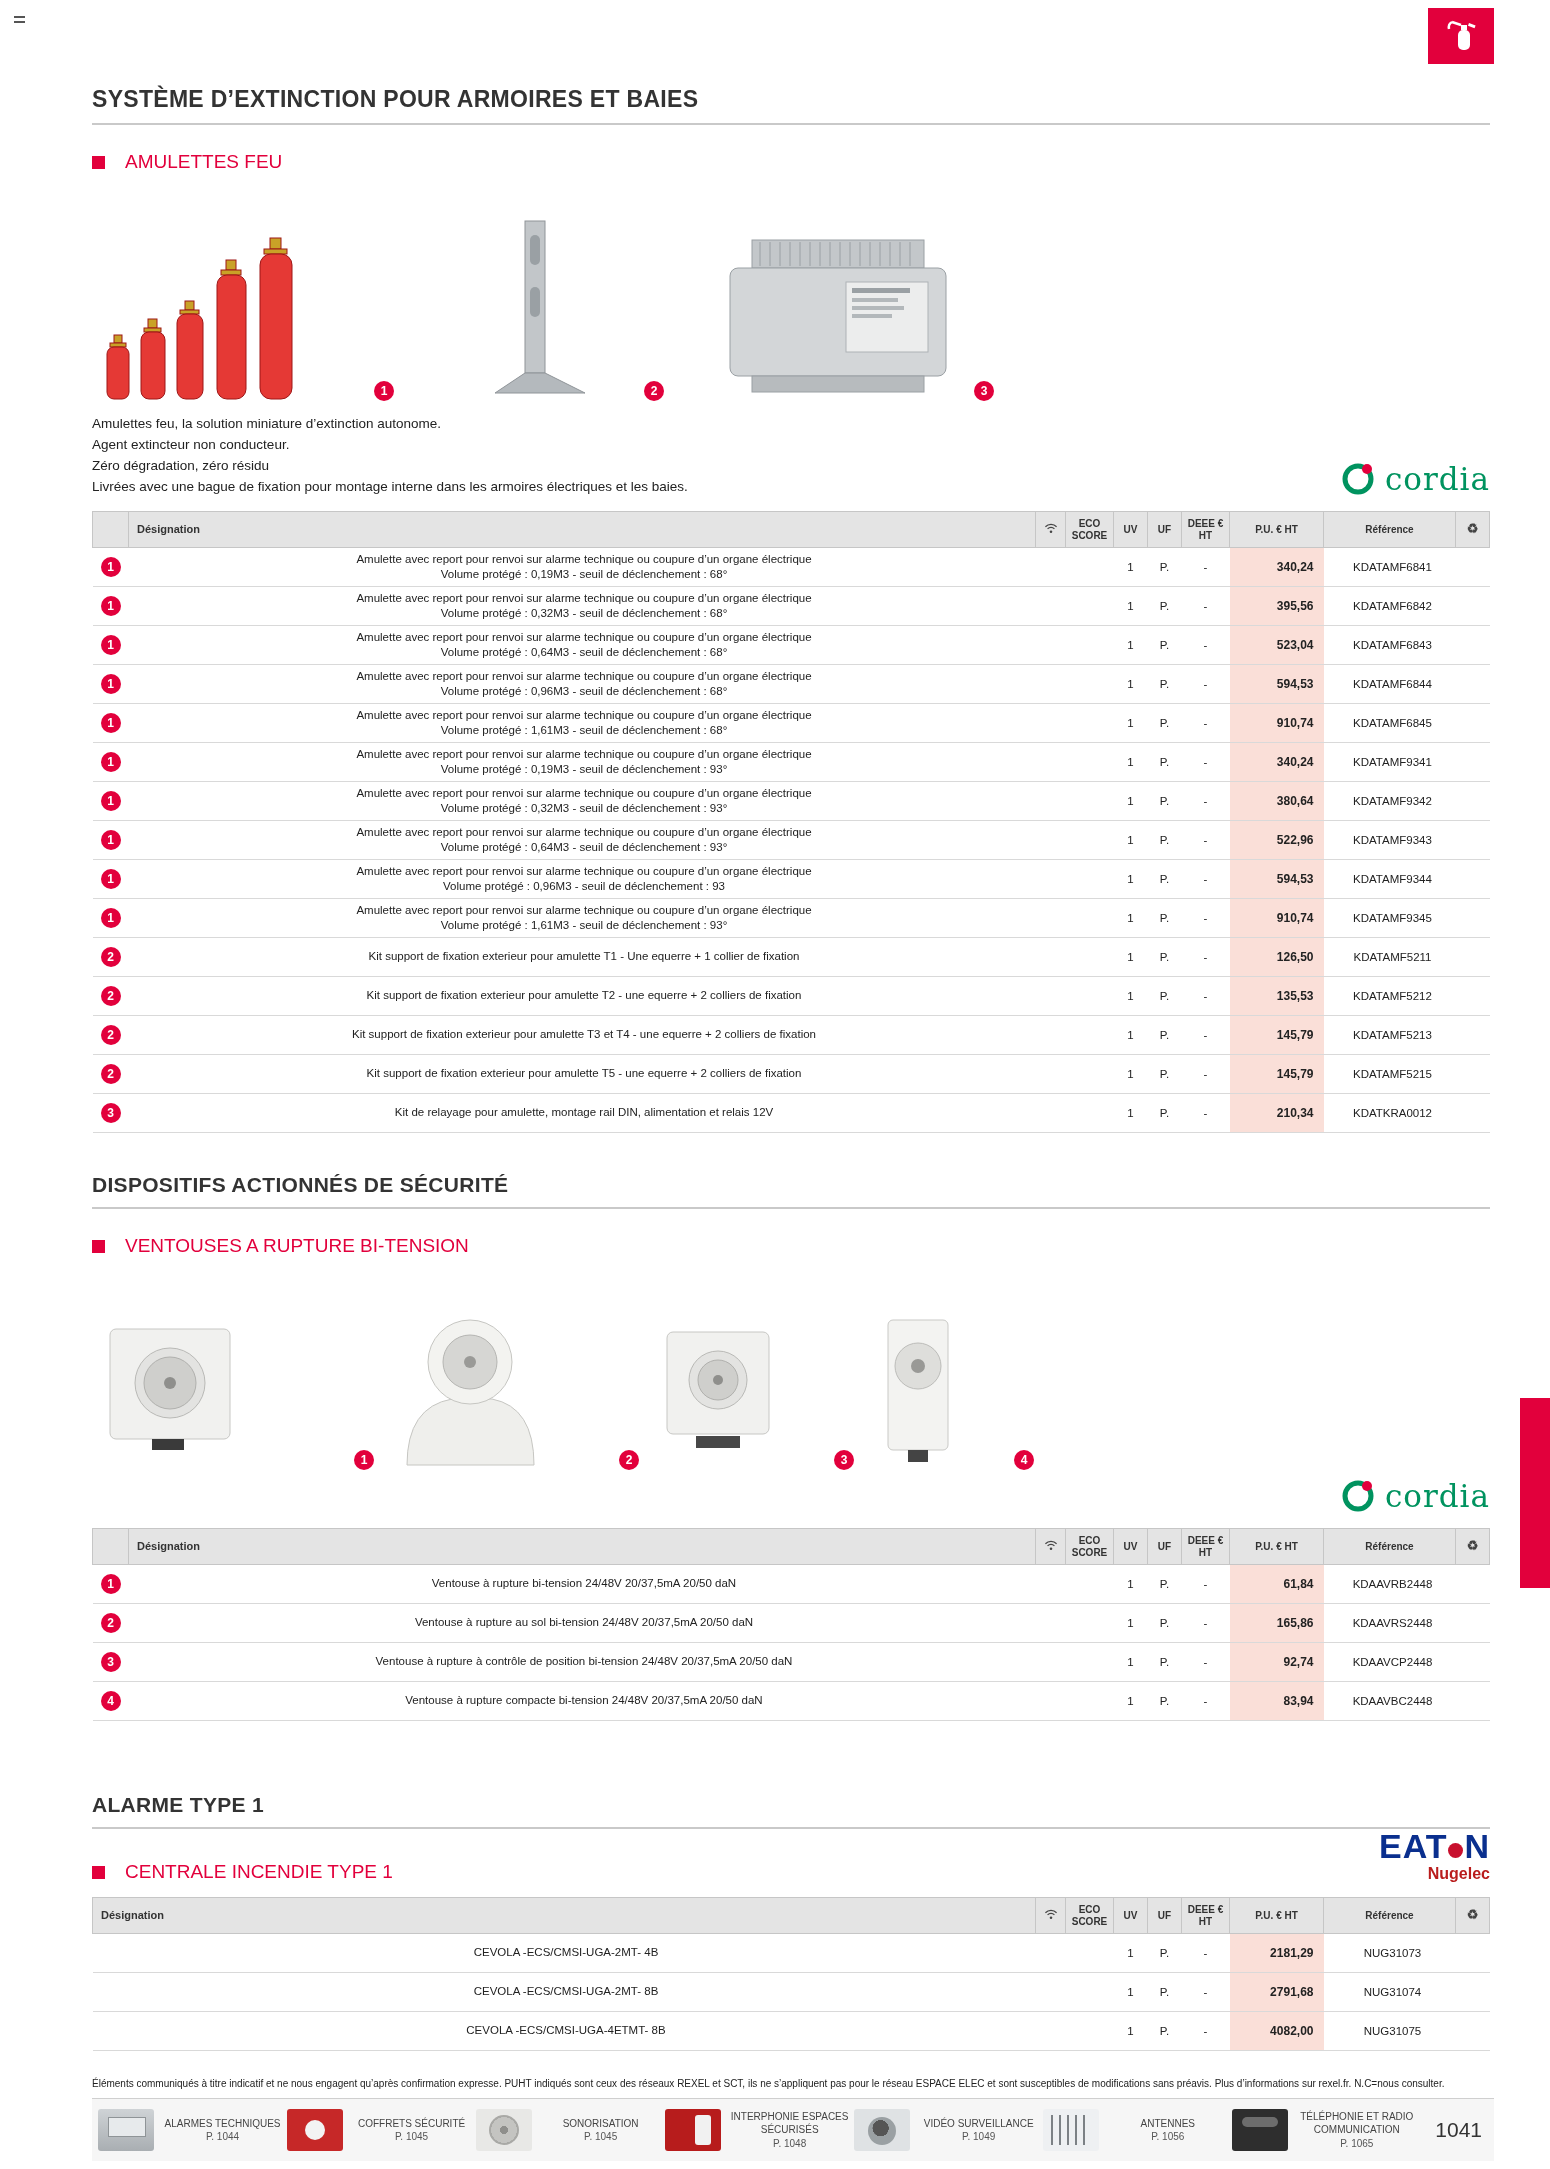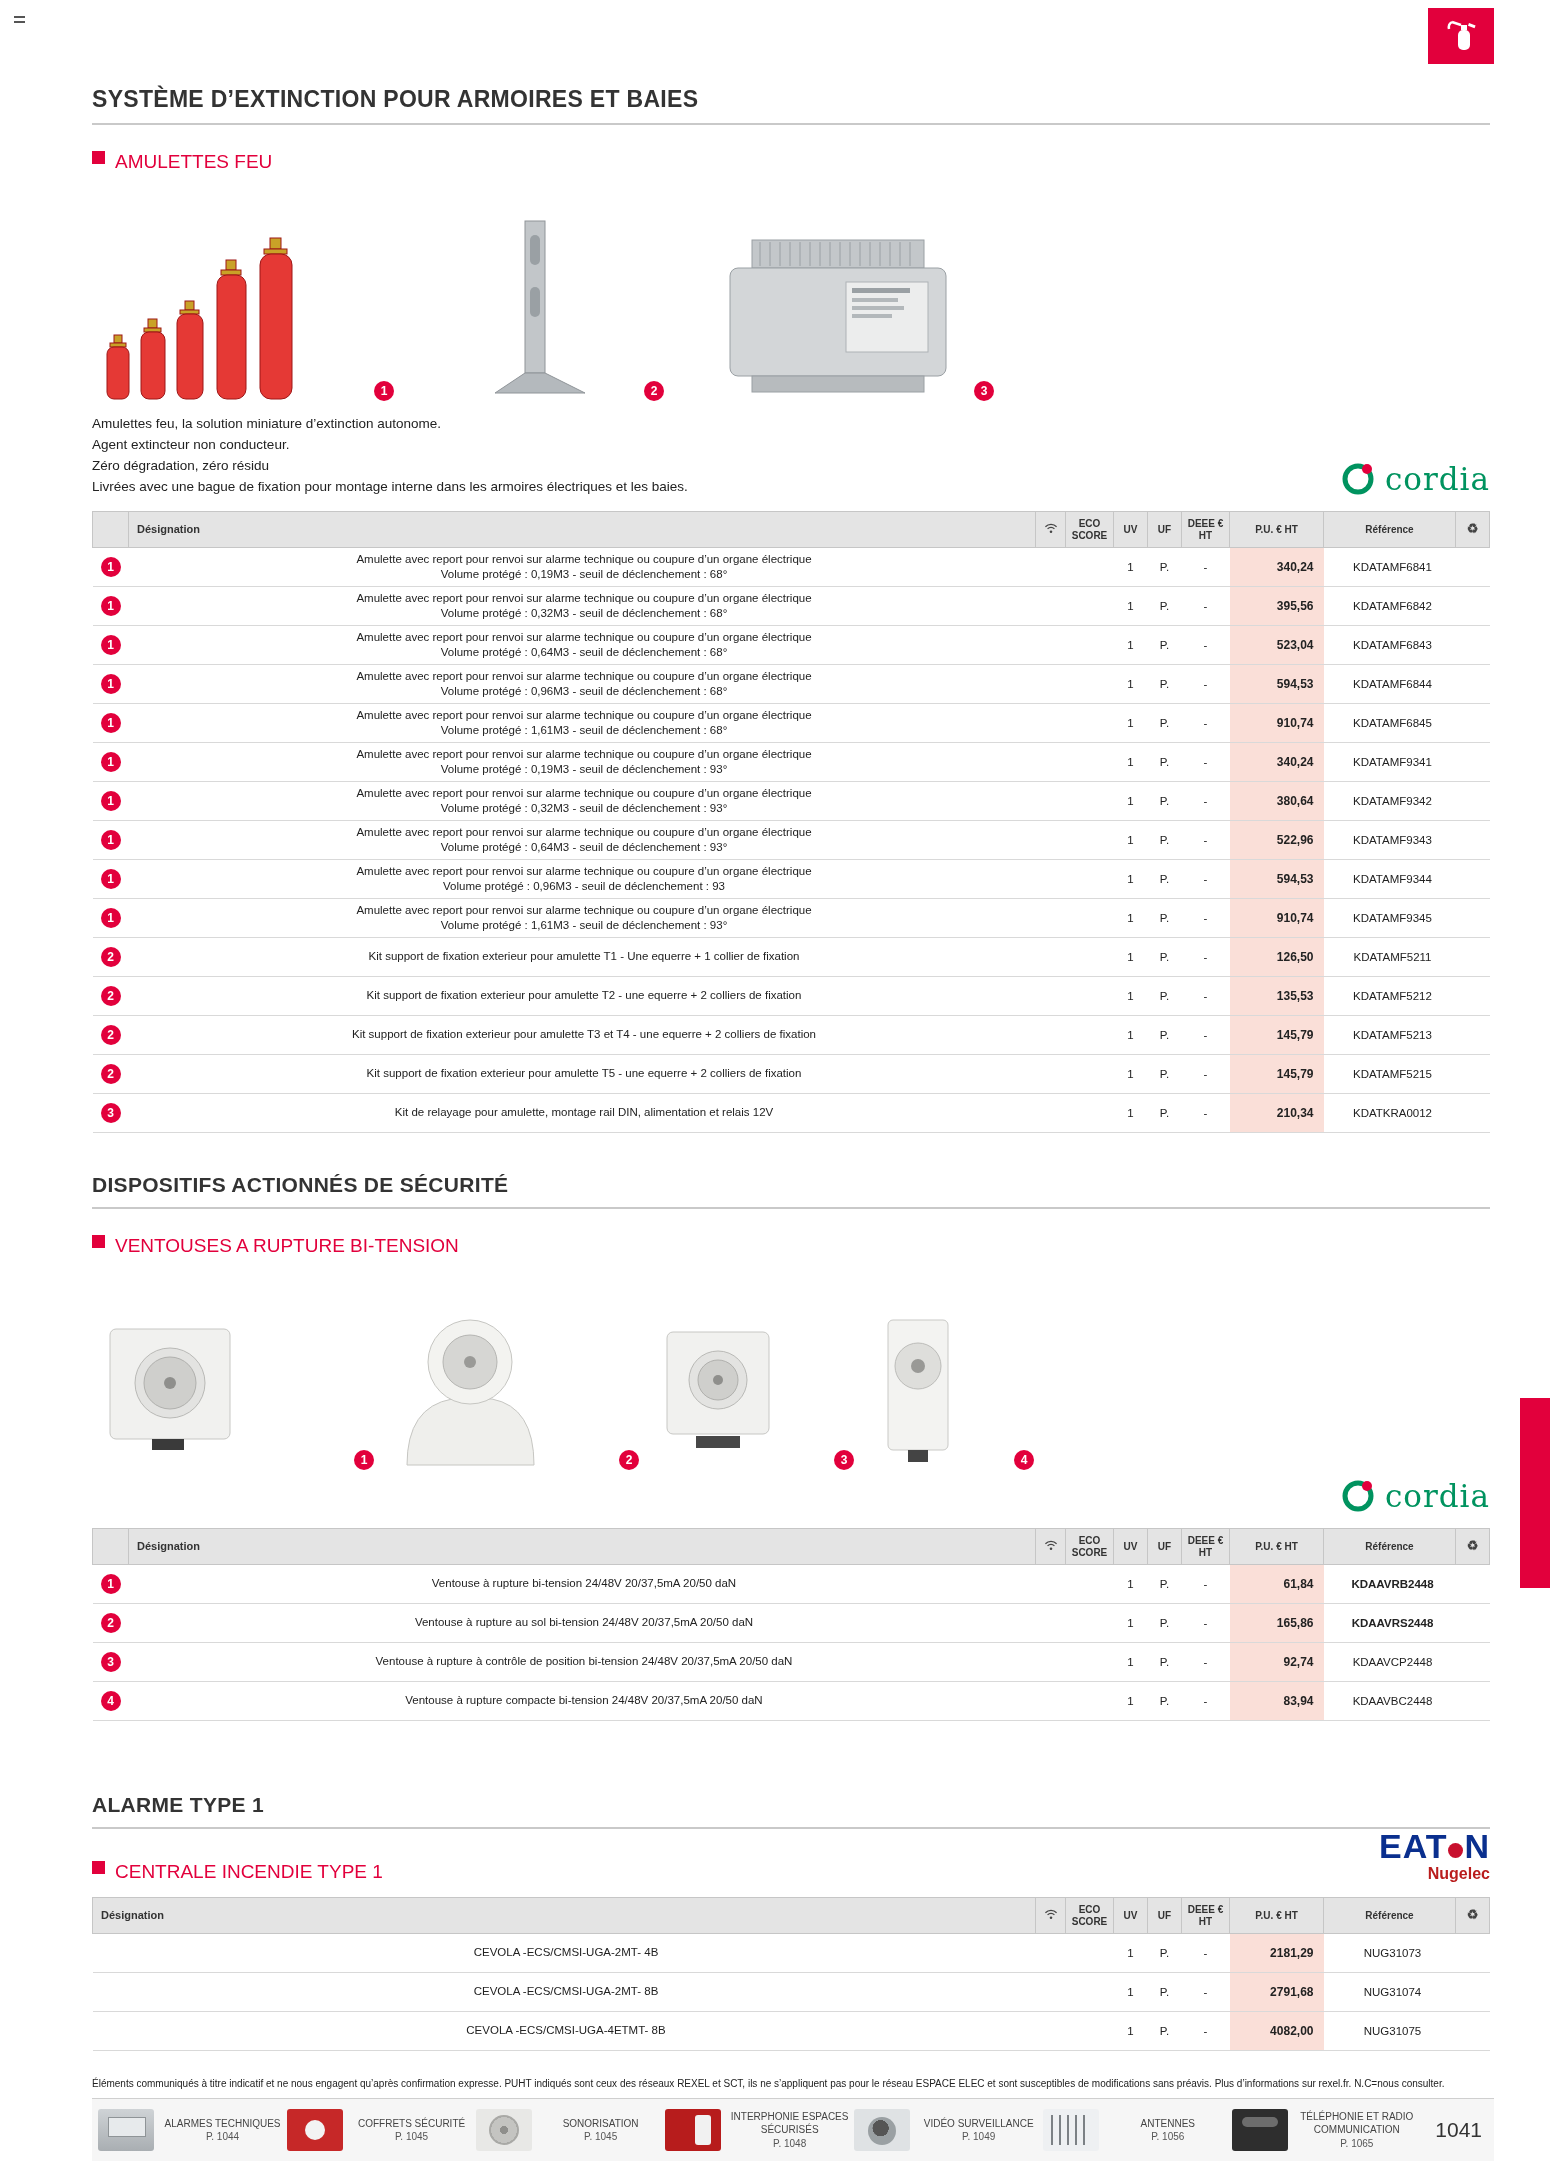--- a/index.html
+++ b/index.html
@@ -13,21 +13,21 @@
   .corner-tab { position:absolute; top:8px; right:56px; width:66px; height:56px; background:#e2003c;
                 display:flex; align-items:center; justify-content:center; }
   .side-tab { position:absolute; right:0; top:1398px; width:30px; height:190px; background:#e2003c; }
 
   .content { padding:86px 60px 0 92px; }
 
   
   .section-title { font-size:23px; font-weight:bold; letter-spacing:.3px; color:#333;
                    border-bottom:2px solid #c9c9c9; padding-bottom:10px; margin:0; }
   .section-title.secondary { font-size:21px; margin-top:40px; }
-  .subsection { display:flex; gap:10px; color:#e2003c; font-size:19px; margin-top:26px; }
+  .subsection { display:flex; align-items:center; gap:20px; color:#e2003c; font-size:19px; margin-top:26px; }
   .subsection .sq { width:13px; height:13px; background:#e2003c; flex:none; }
 
   
   .figures { display:flex; align-items:flex-end; margin-top:10px; }
   .figures-1 { height:220px; }
   .figures-2 { height:205px; }
   .fig { position:relative; height:100%; display:flex; align-items:flex-end; }
   .fig svg { display:block; }
   .fig .figbadge { position:absolute; right:8px; bottom:2px; }
   .badge { display:inline-flex; align-items:center; justify-content:center; width:20px; height:20px;
@@ -50,21 +50,21 @@
   
   table.products { width:100%; border-collapse:collapse; table-layout:fixed; margin-top:14px; }
   .products thead th { background:#e4e4e4; border:1px solid #c6c6c6; font-size:10px; font-weight:bold;
                        color:#333; padding:3px 3px; text-align:center; vertical-align:middle; height:36px; line-height:1.15; }
   .products thead th.des { text-align:left; padding-left:8px; font-size:11px; }
   .products tbody td { border-bottom:1px solid #d9d9d9; font-size:11.5px; vertical-align:middle;
                        padding:3px 4px; height:39px; text-align:center; color:#222; }
   .products tbody td.des { text-align:center; padding-left:8px; }
   .products td.pu { background:#fadfd8; font-weight:bold; text-align:right; padding-right:10px; font-size:12px; }
   .products td.ref { text-align:center; padding-left:10px; font-size:11.5px; }
-  .products td.ref.bold { font-weight:bold; }
+  .products td.ref.bold { font-weight:normal; }
   .l1, .l2 { line-height:1.32; white-space:nowrap; overflow:hidden; }
   .eco-glyph { font-size:13px; color:#444; }
 
   
   .page-footer { position:absolute; left:92px; right:56px; bottom:8px; }
   .disclaimer { font-size:10px; color:#222; line-height:1.3; }
   .footer-nav { margin-top:8px; border-top:1px solid #cfcfcf; background:#f6f6f6;
                 display:flex; align-items:center; padding:10px 6px; gap:4px; }
   .nav-item { display:flex; align-items:center; gap:8px; flex:1; min-width:0; cursor:pointer; }
   .thumb { width:56px; height:42px; border-radius:3px; background:#d8d8d8; position:relative; flex:none; overflow:hidden; }

